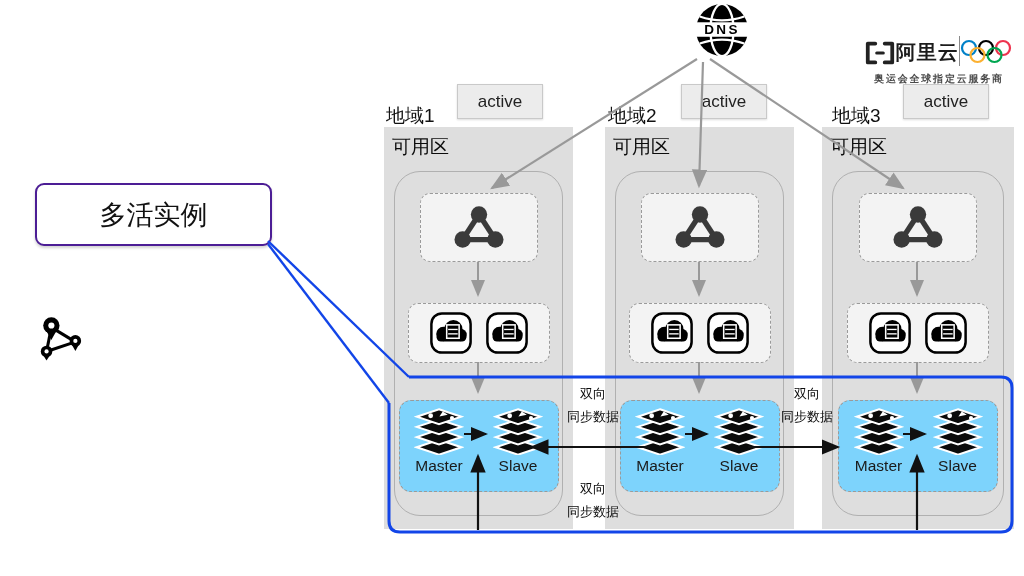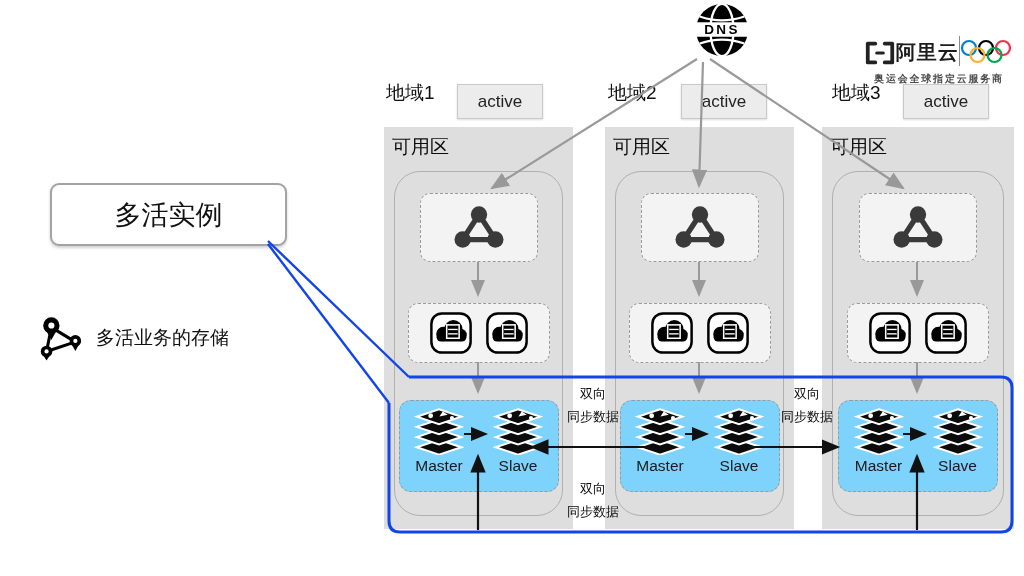--- a/index.html
+++ b/index.html
@@ -4,28 +4,28 @@
 <style>
   html,body{margin:0;padding:0;background:#fff;}
   .stage{position:relative;width:1024px;height:576px;background:#ffffff;
          font-family:"Liberation Sans",sans-serif;color:#111;overflow:hidden;}
   .abs{position:absolute;}
 
   
   .title{left:34px;top:26px;font-size:27px;color:#3d4348;letter-spacing:.5px;}
 
   
-  .instance-box{left:50px;top:183px;width:233px;height:59px;background:#fff;
-     border:2px solid #a3a3a3;border-radius:9px;box-shadow:0 2px 3px rgba(0,0,0,.18);
+  .instance-box{left:35px;top:183px;width:233px;height:59px;background:#fff;
+     border:2px solid #4c1d95;border-radius:9px;box-shadow:0 2px 3px rgba(0,0,0,.18);
      display:flex;align-items:center;justify-content:center;font-size:27px;}
   .storage-row{left:36px;top:314px;display:flex;align-items:center;gap:12px;}
   .storage-label{font-size:19px;}
 
   
-  .rname{top:80px;font-size:19px;}
+  .rname{top:103px;font-size:19px;}
   .badge{top:84px;width:84px;height:33px;background:#ececec;border:1.5px solid #c9c9c9;
      border-radius:0;box-shadow:0 1px 2px rgba(0,0,0,.14);
      display:flex;align-items:center;justify-content:center;font-size:17px;color:#222;}
 
   
   .panel{top:127px;width:189px;height:402px;background:#dedede;}
   .zone{position:absolute;left:8px;top:7px;font-size:19px;color:#0c0c0c;}
   .container{position:absolute;left:10px;right:10px;top:44px;bottom:13px;
      border:1.5px solid #b0b0b0;border-radius:26px;}
   .proxy-box{position:absolute;left:50%;transform:translateX(-50%);top:66px;width:116px;height:67px;
@@ -111,21 +111,20 @@
           <polygon points="36.8,30 45.2,30 41,37.5"></polygon>
         <circle cx="11" cy="38" r="6"></circle>
           <polygon points="6.8,41 15.2,41 11,47.5"></polygon>
       </g>
       <g fill="#fff">
         <circle cx="16" cy="11" r="3.2"></circle>
           <circle cx="41" cy="27" r="2.2"></circle>
           <circle cx="11" cy="38" r="2.2"></circle>
       </g>
     </svg>
-    <span class="storage-label">多活业务的存储</span>
   </div>
 
   <div class="abs rname lvl2" style="left:386px">地域1</div>
   <div class="abs badge lvl2" style="left:457px">active</div>
   <div class="abs rname lvl2" style="left:608px">地域2</div>
   <div class="abs badge lvl2" style="left:681px">active</div>
   <div class="abs rname lvl2" style="left:832px">地域3</div>
   <div class="abs badge lvl2" style="left:903px">active</div>
 
   <div class="abs panel lvl1" style="left:384px">

